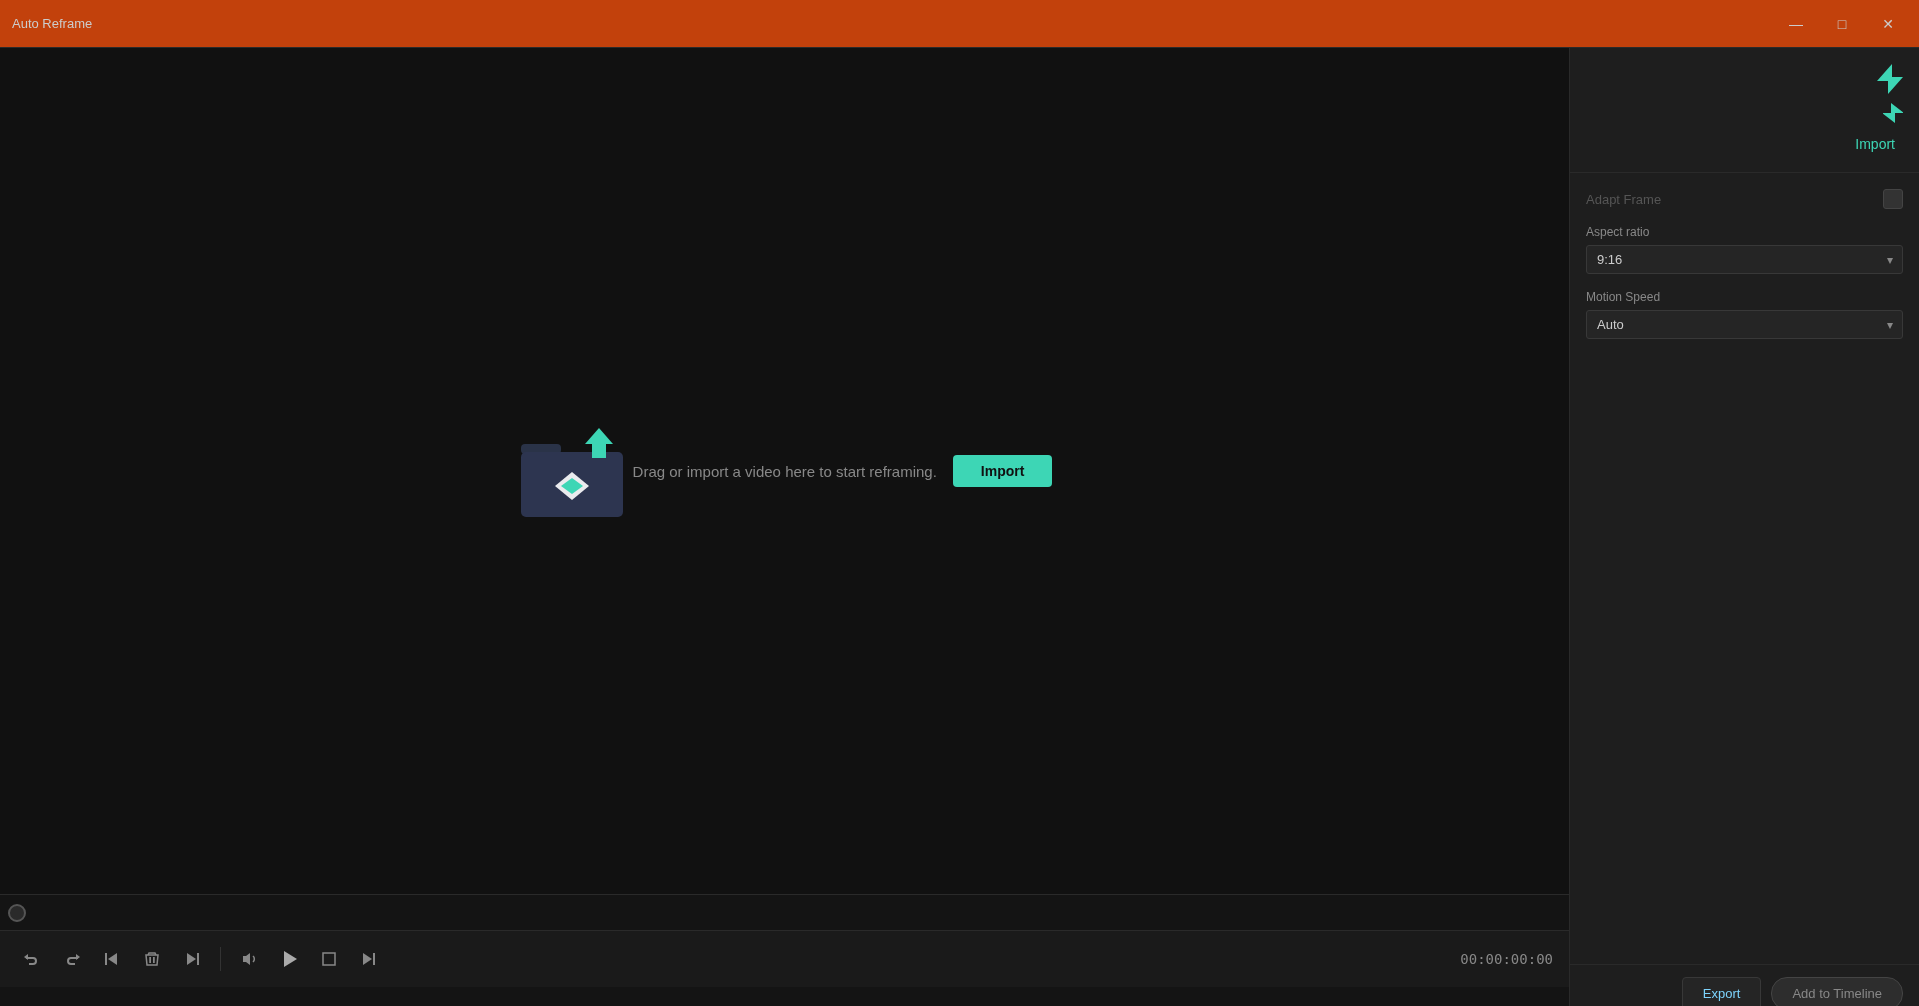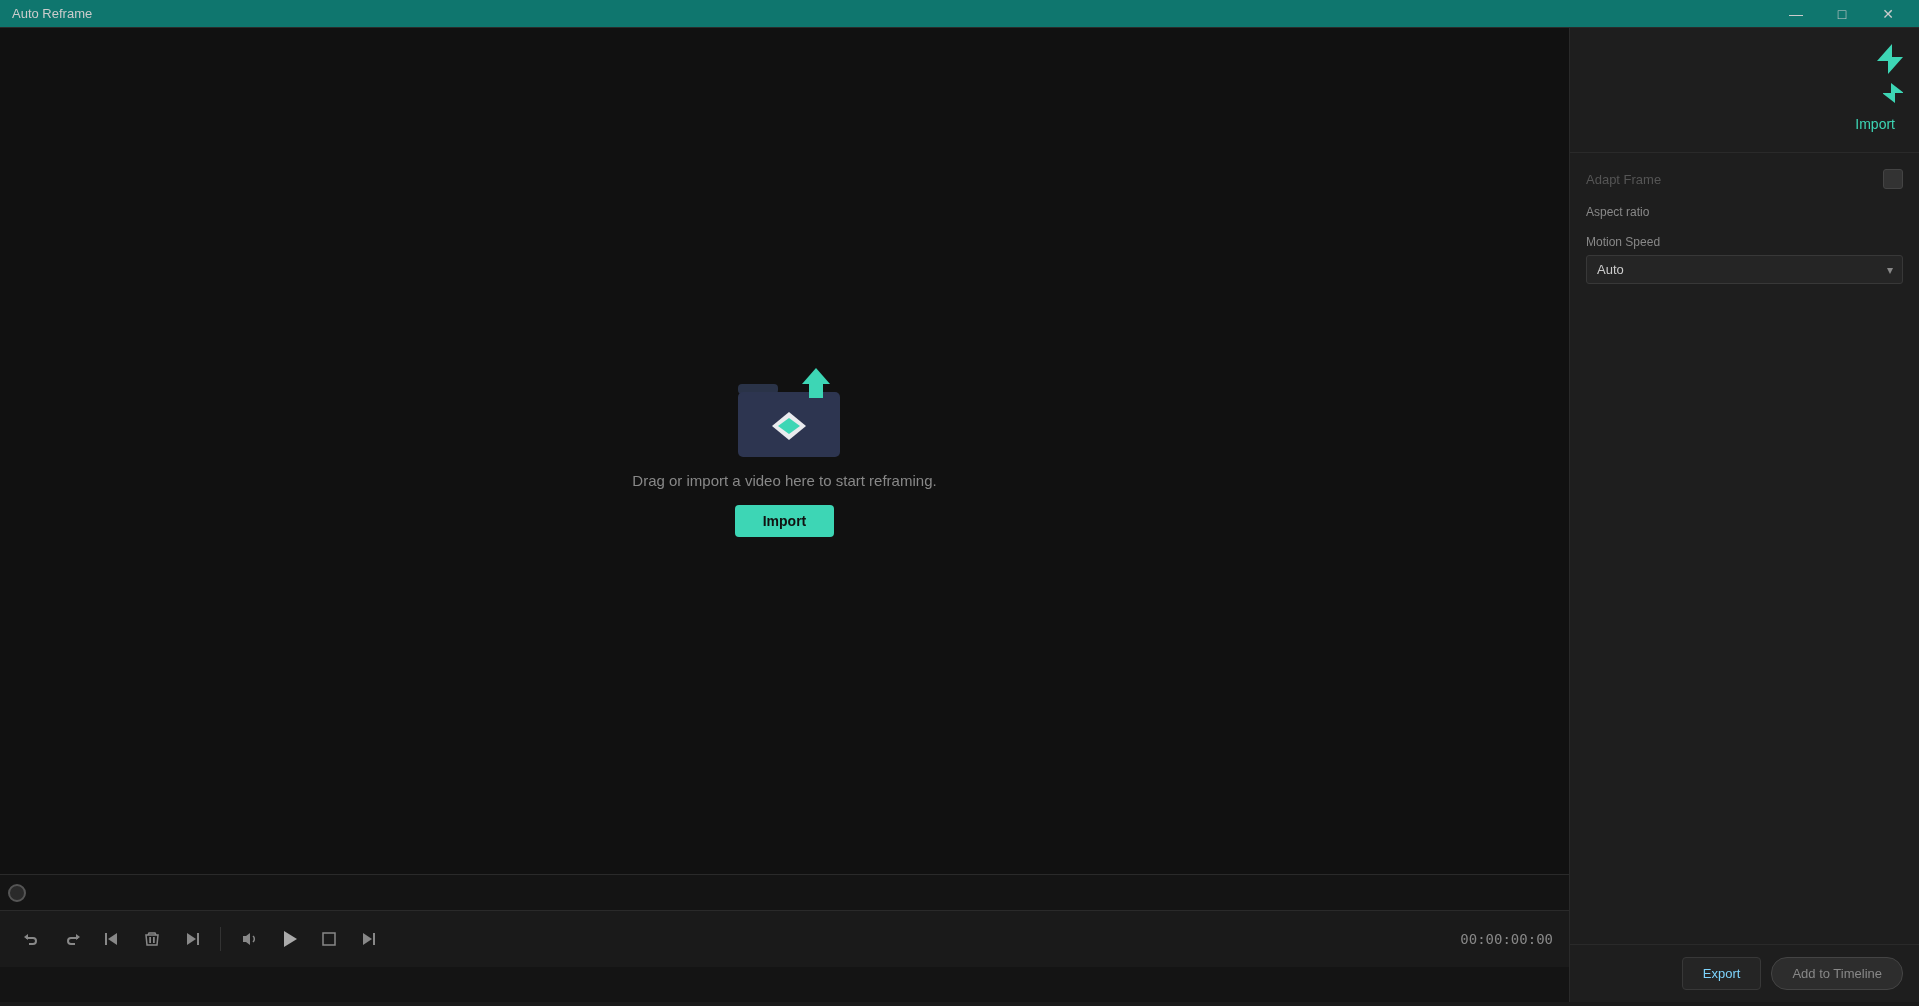--- a/index.html
+++ b/index.html
@@ -9,22 +9,22 @@
       height: 1006px;
       background: #1a1a1a;
       font-family: 'Segoe UI', Arial, sans-serif;
       color: #ccc;
       overflow: hidden;
       user-select: none;
     }
 
     
     #titlebar {
-      height: 28px;
-      background: #0f766e;
+      height: 48px;
+      background: #c2410c;
       display: flex;
       align-items: center;
       justify-content: space-between;
       padding: 0 8px;
       border-bottom: 1px solid #2a2a2a;
     }
     #titlebar-title {
       font-size: 13px;
       color: #ccc;
       padding-left: 4px;
@@ -65,21 +65,21 @@
       flex: 1;
       display: flex;
       align-items: center;
       justify-content: center;
       background: #111;
       position: relative;
     }
 
     #import-placeholder {
       display: flex;
-      flex-direction: column;
+      flex-direction: row;
       align-items: center;
       gap: 16px;
     }
 
     #folder-icon-wrapper {
       position: relative;
       width: 100px;
       height: 90px;
     }
 
@@ -451,20 +451,29 @@
 
     <div id="right-settings">
 
       <div id="adapt-frame-row">
         <span id="adapt-frame-label">Adapt Frame</span>
         <div class="toggle-btn"></div>
       </div>
 
       <div class="settings-group">
         <span class="settings-label">Aspect ratio</span>
+        <div class="select-wrapper">
+          <select>
+            <option value="9:16">9:16</option>
+            <option value="16:9">16:9</option>
+            <option value="1:1">1:1</option>
+            <option value="4:5">4:5</option>
+            <option value="4:3">4:3</option>
+          </select>
+        </div>
       </div>
 
       <div class="settings-group">
         <span class="settings-label">Motion Speed</span>
         <div class="select-wrapper">
           <select>
             <option value="Auto">Auto</option>
             <option value="Slow">Slow</option>
             <option value="Default">Default</option>
             <option value="Fast">Fast</option>

